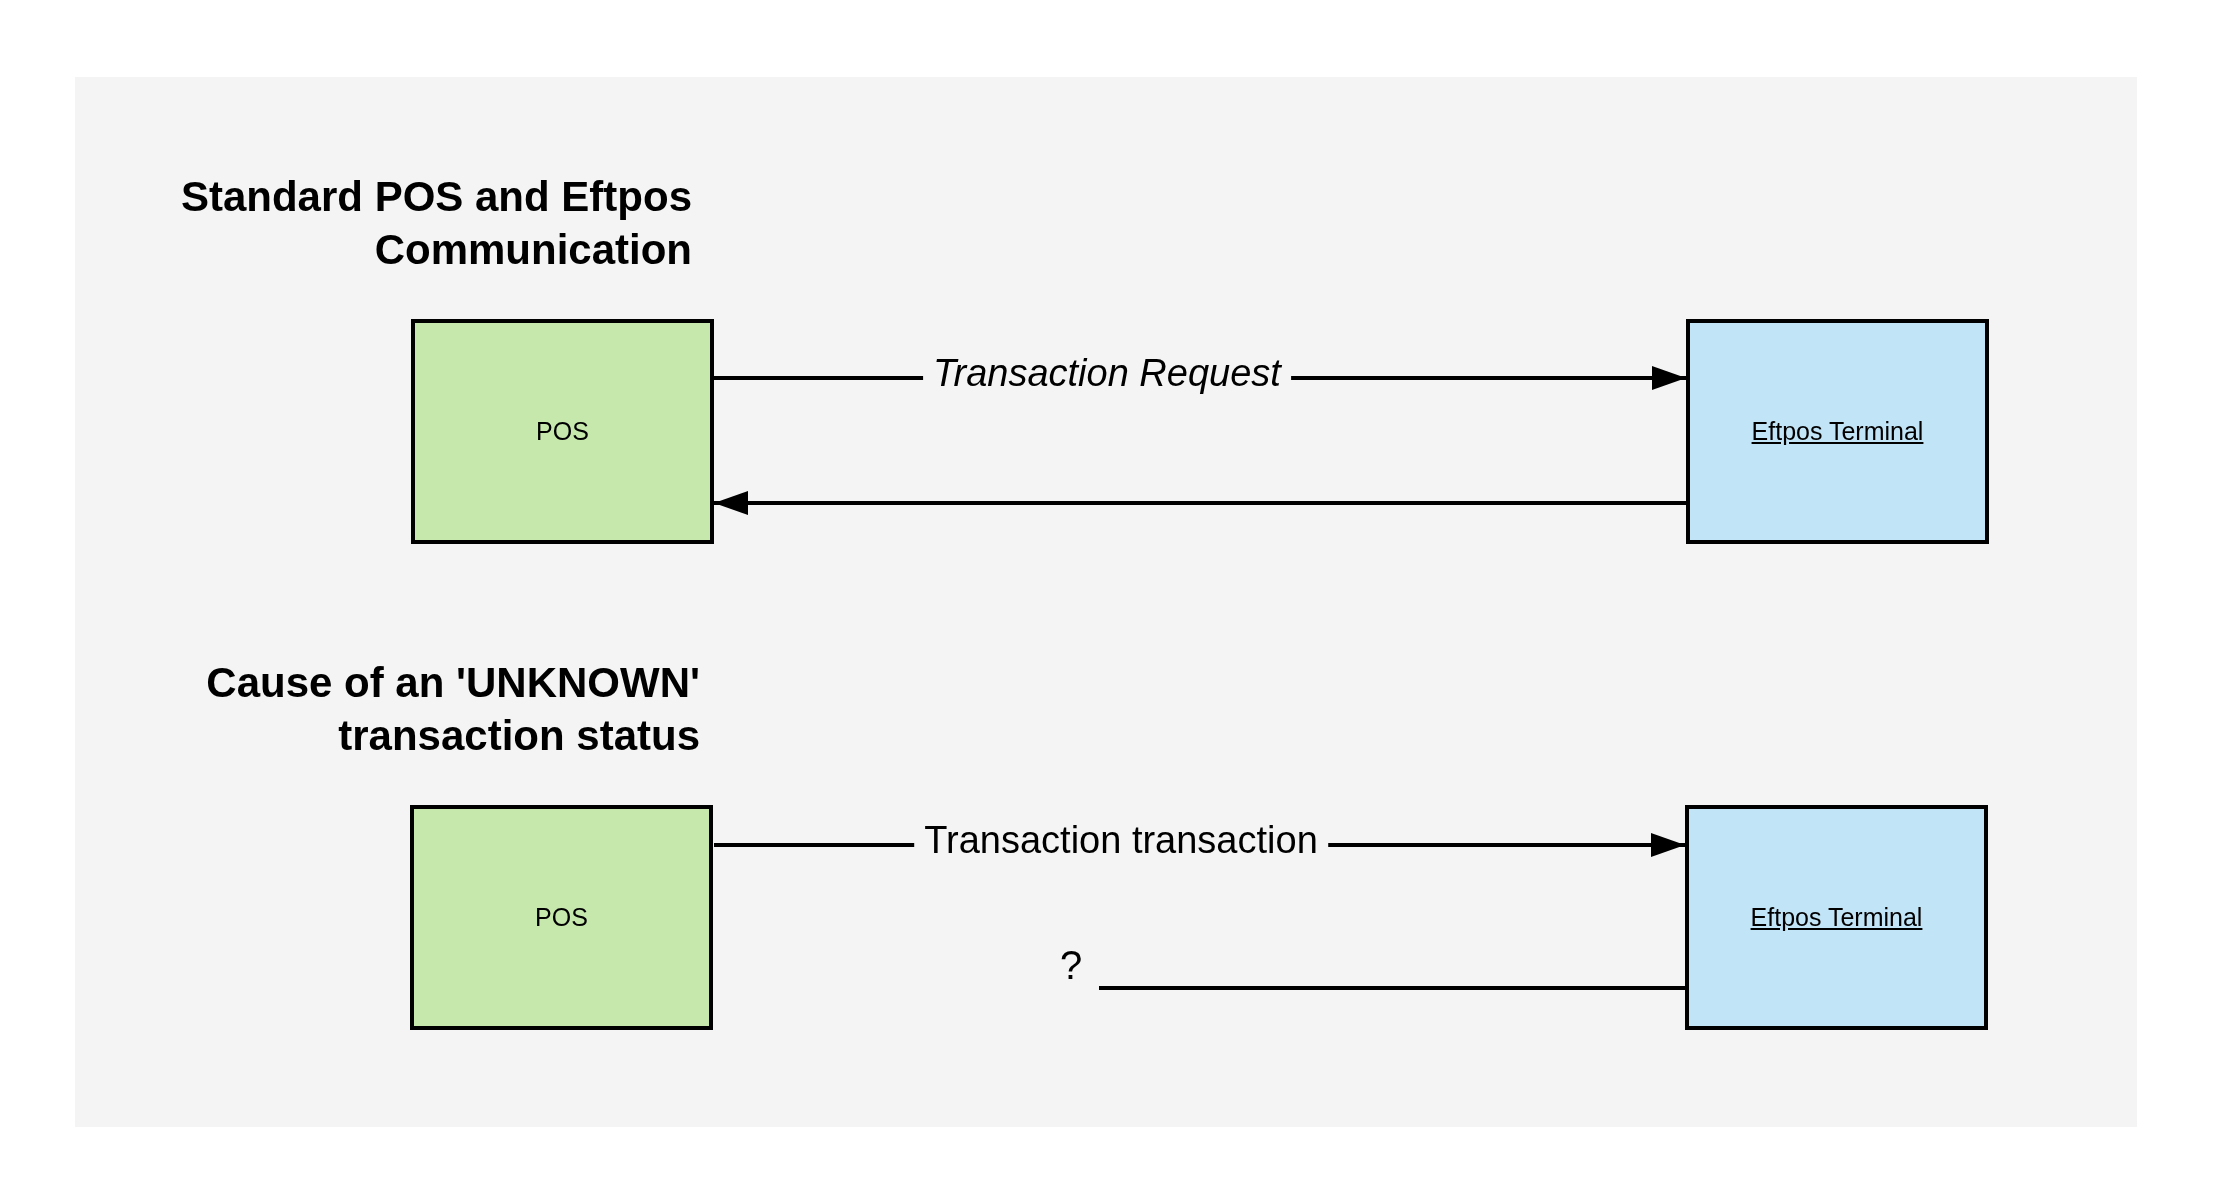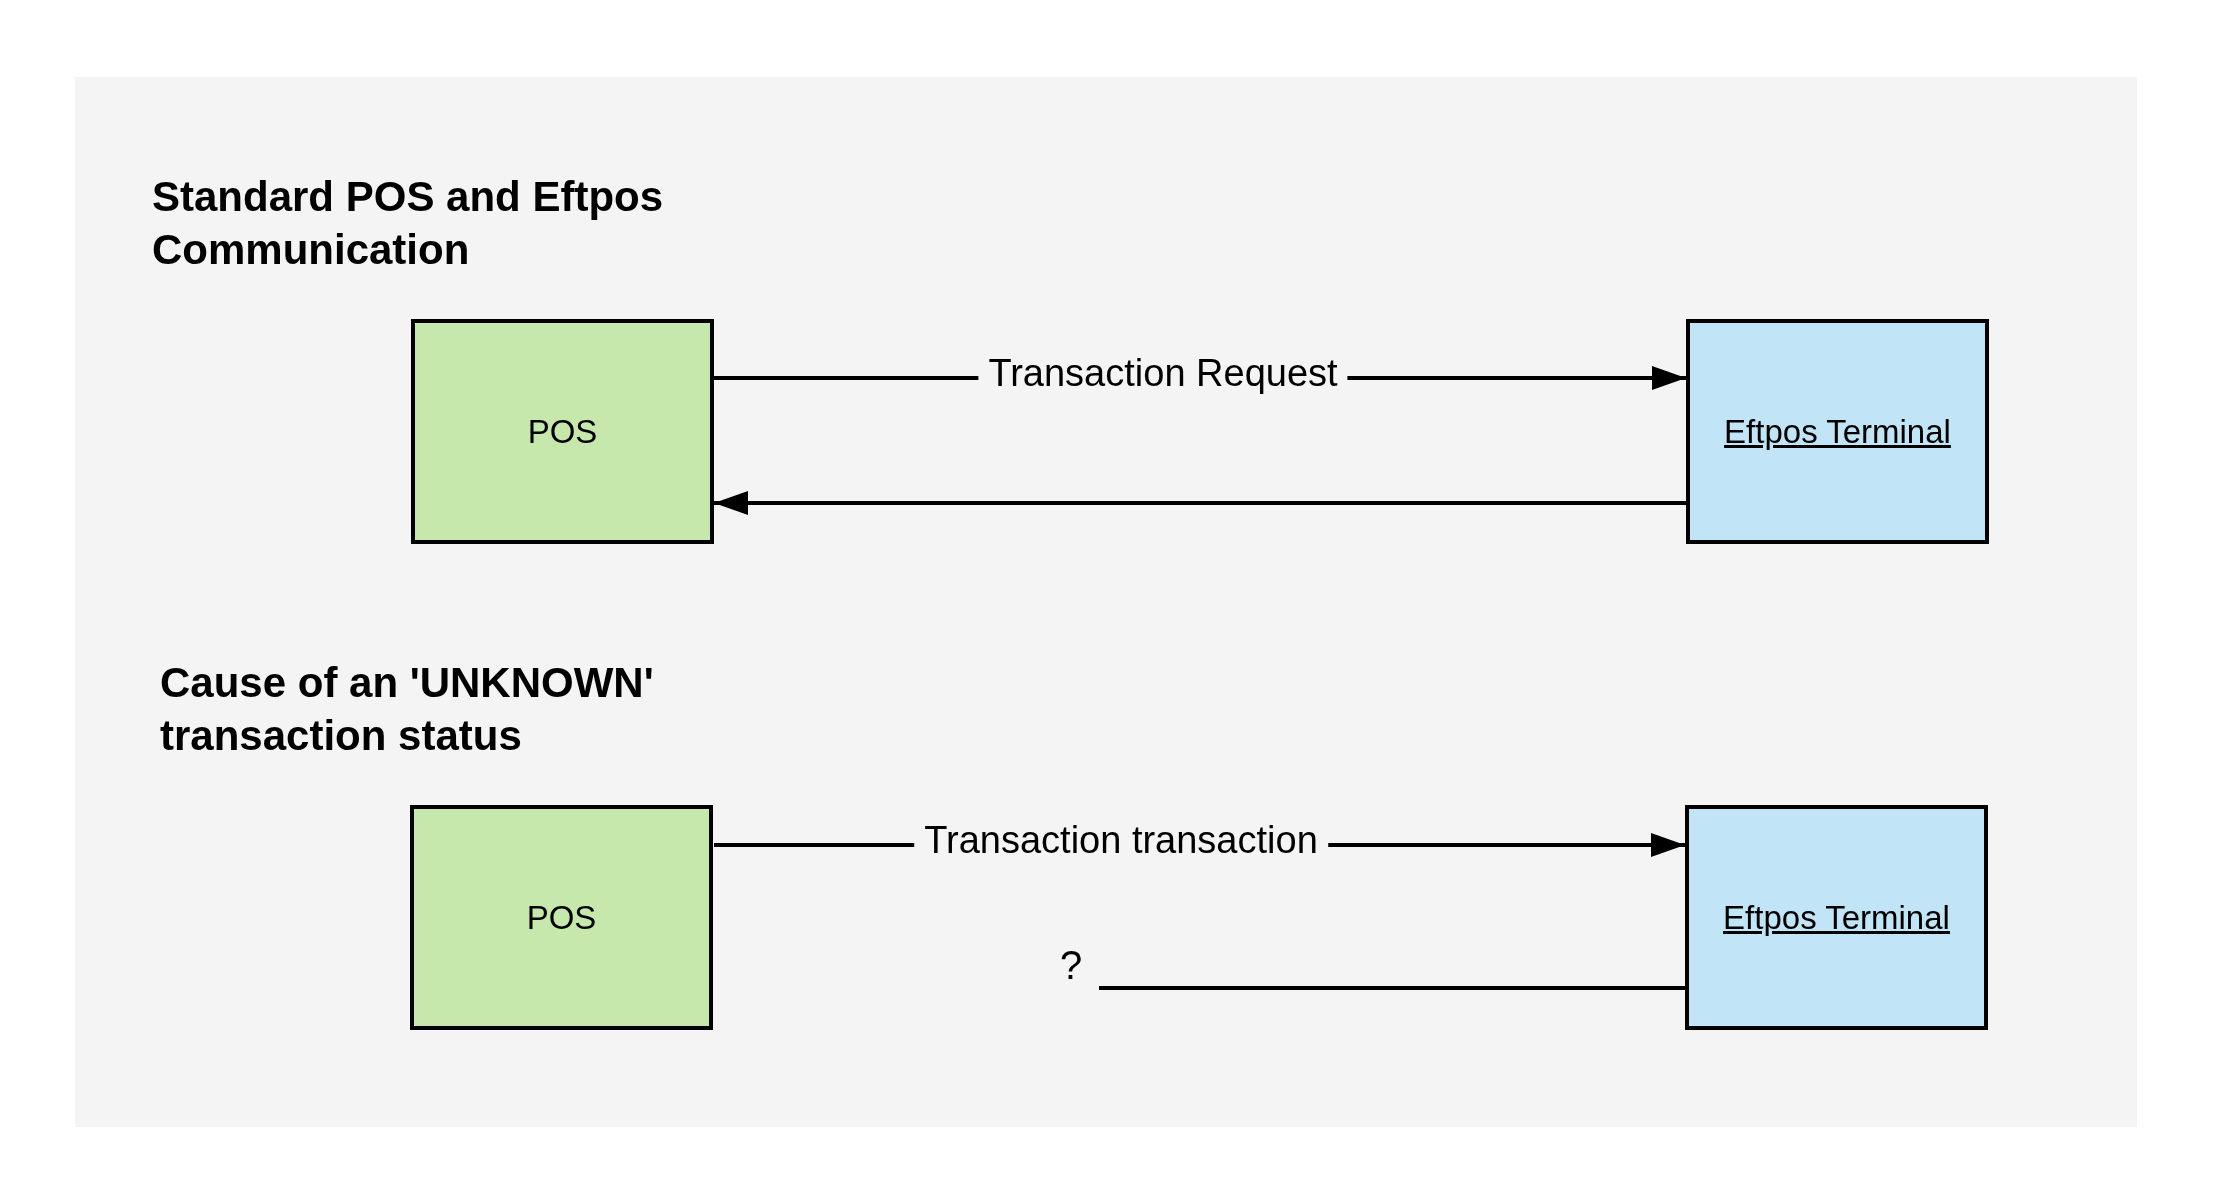--- a/index.html
+++ b/index.html
@@ -20,37 +20,37 @@
     position: absolute;
     left: 75px;
     top: 77px;
     width: 2062px;
     height: 1050px;
     background: var(--canvas-bg, #f4f4f4);
   }
   .title {
     position: absolute;
     width: 540px;
-    text-align: left;
+    text-align: right;
     font-size: 42px;
     font-weight: bold;
     line-height: 1.25;
     white-space: pre-line;
   }
   .title.t1 { left: 77px; top: 94px; }
   .title.t2 { left: 85px; top: 580px; }
 
   .box {
     position: absolute;
     box-sizing: border-box;
     border: 4px solid var(--line-color, #000000);
     display: flex;
     align-items: center;
     justify-content: center;
-    font-size: 33px;
+    font-size: 25px;
   }
   .box.green { background: var(--pos-box-fill, #c7e8ac); }
   .box.blue  { background: var(--terminal-box-fill, #c1e4f7); text-decoration: underline; }
   .box.pos1  { left: 336px;  top: 242px; width: 303px; height: 225px; }
   .box.term1 { left: 1611px; top: 242px; width: 303px; height: 225px; }
   .box.pos2  { left: 335px;  top: 728px; width: 303px; height: 225px; }
   .box.term2 { left: 1610px; top: 728px; width: 303px; height: 225px; }
 
   .hline {
     position: absolute;
@@ -76,21 +76,21 @@
   .ah3 { left: 1576px; top: 756px; }   
 
   .line-label {
     position: absolute;
     transform: translate(-50%, -50%);
     font-size: 38px;
     white-space: nowrap;
     background: var(--canvas-bg, #f4f4f4);
     padding: 0 10px;
   }
-  .lbl1 { left: 1088px; top: 296px; }
+  .lbl1 { left: 1032px; top: 296px; font-style: italic; }
   .lbl2 { left: 1088px; top: 421px; }
   .lbl3 { left: 1046px; top: 763px; }
 
   .qmark {
     position: absolute;
     left: 996px;
     top: 888px;
     transform: translate(-50%, -50%);
     font-size: 40px;
   }

